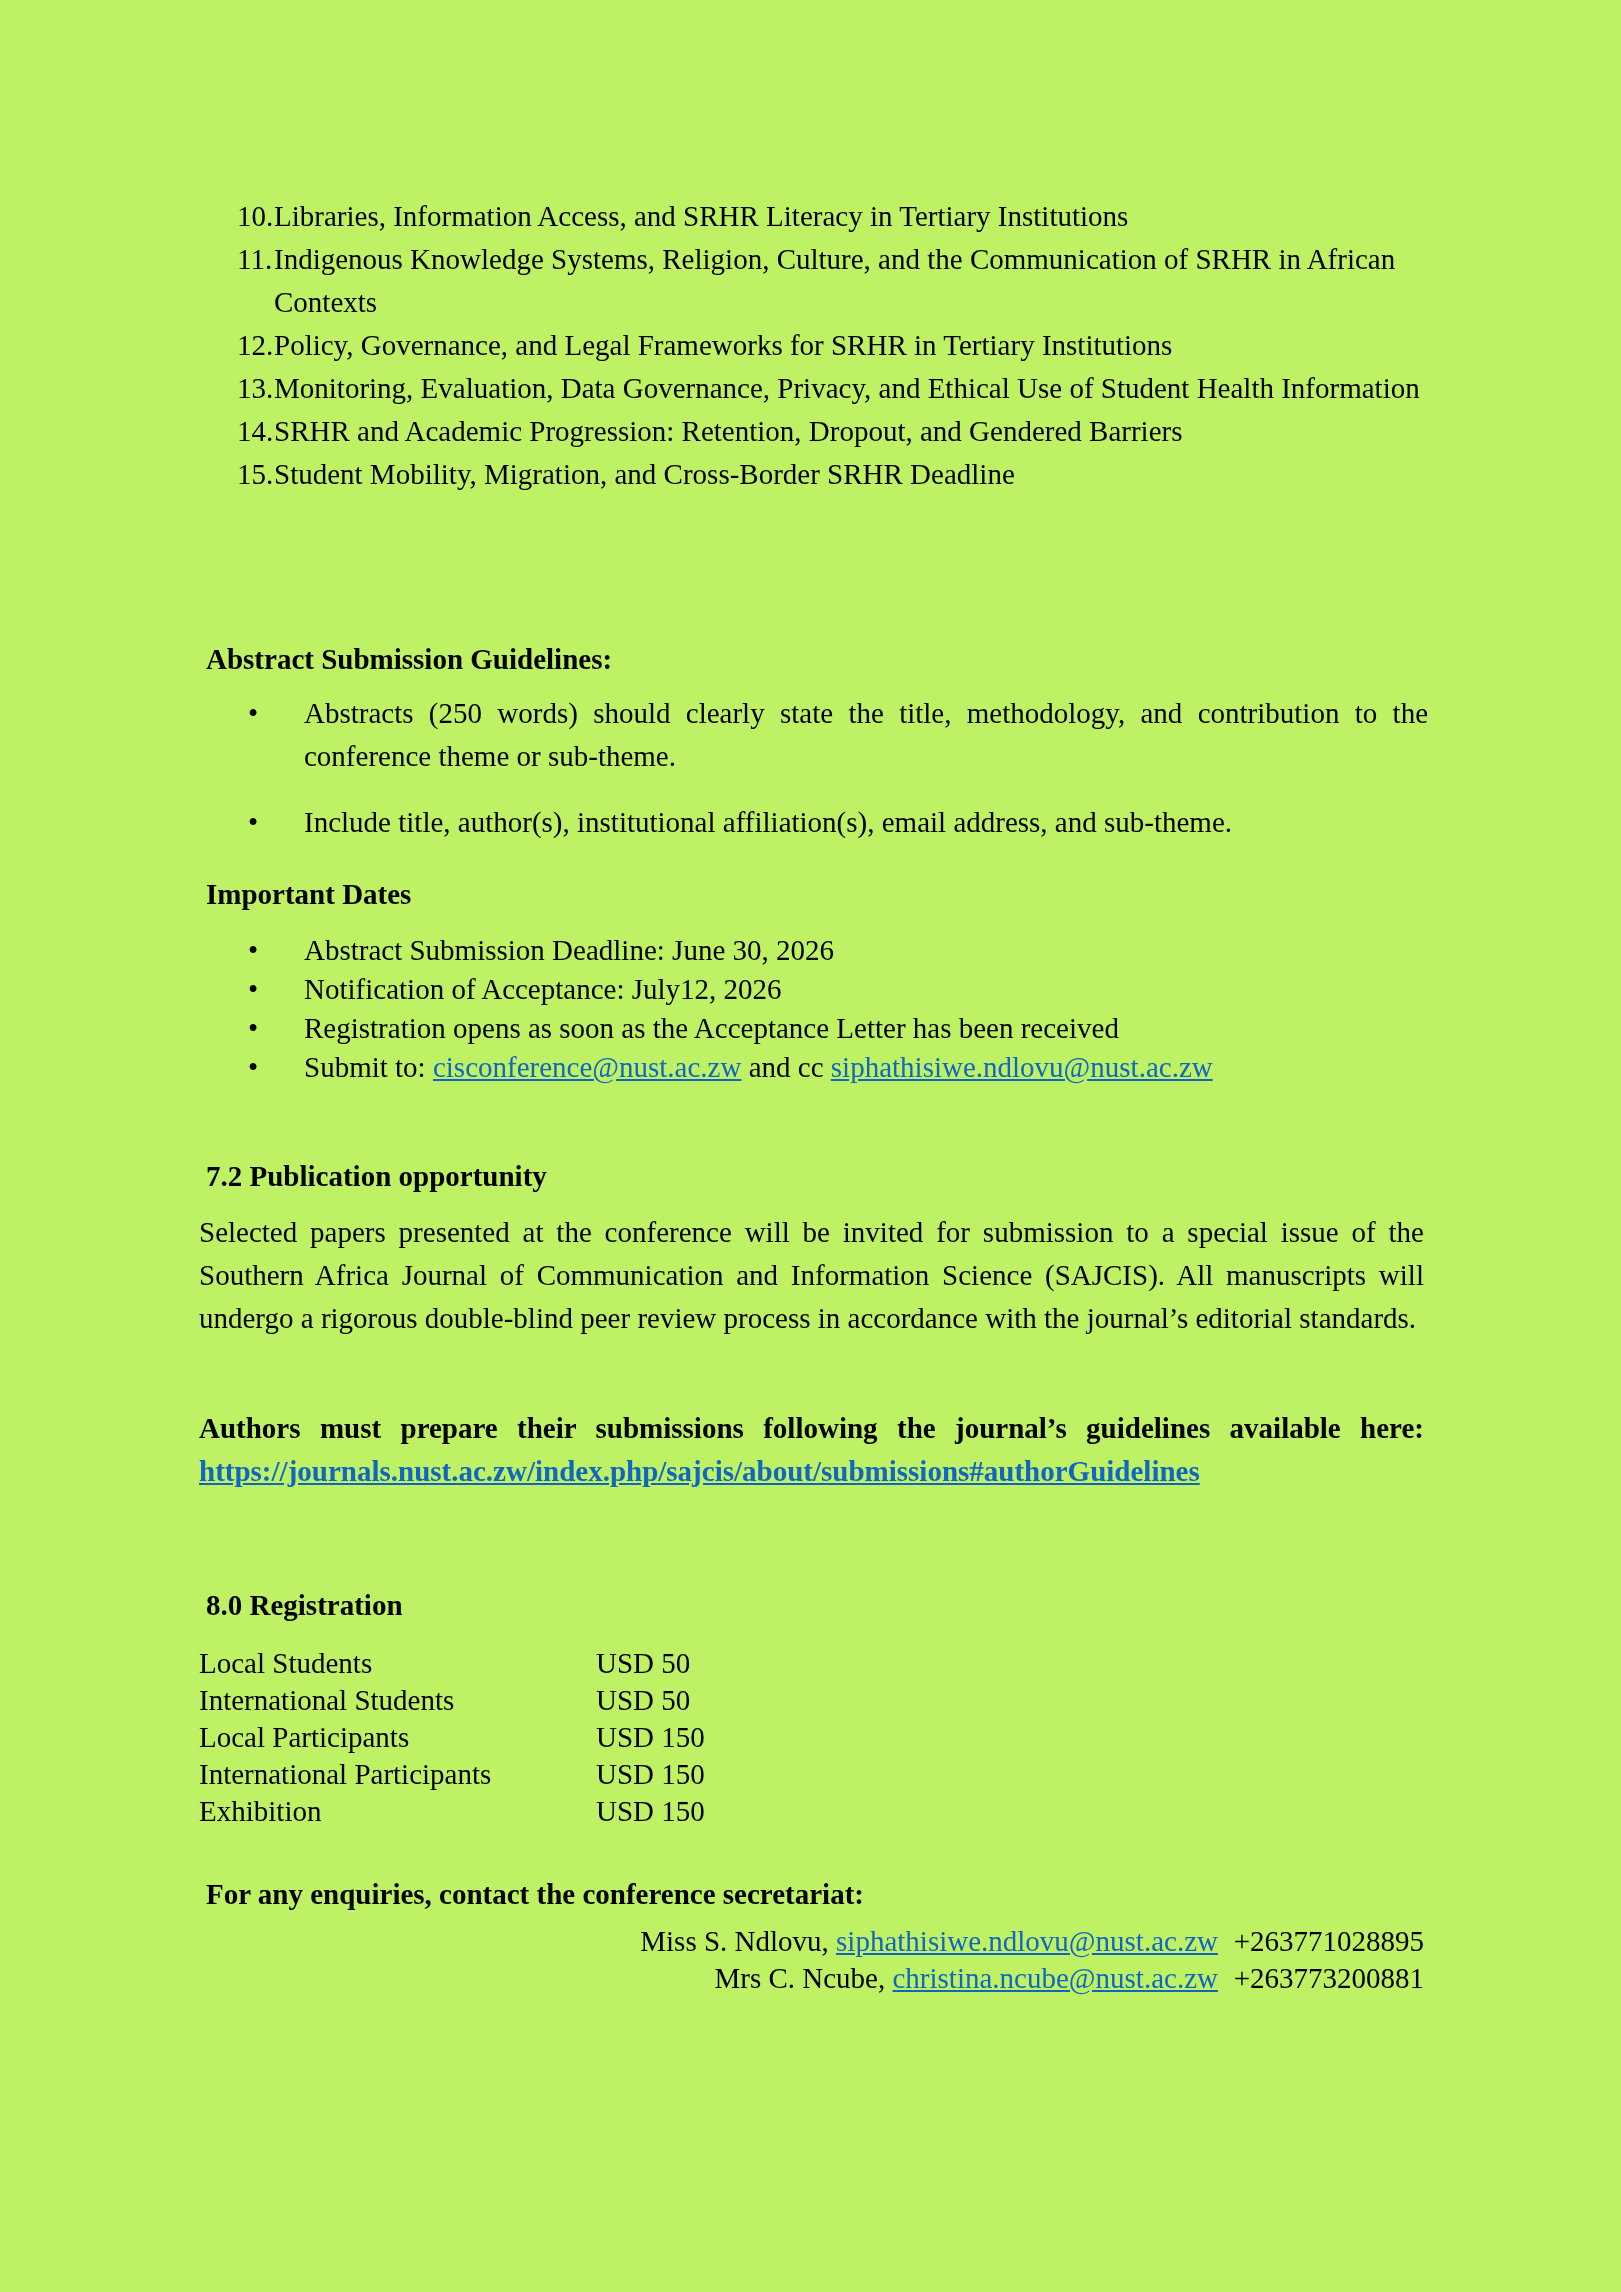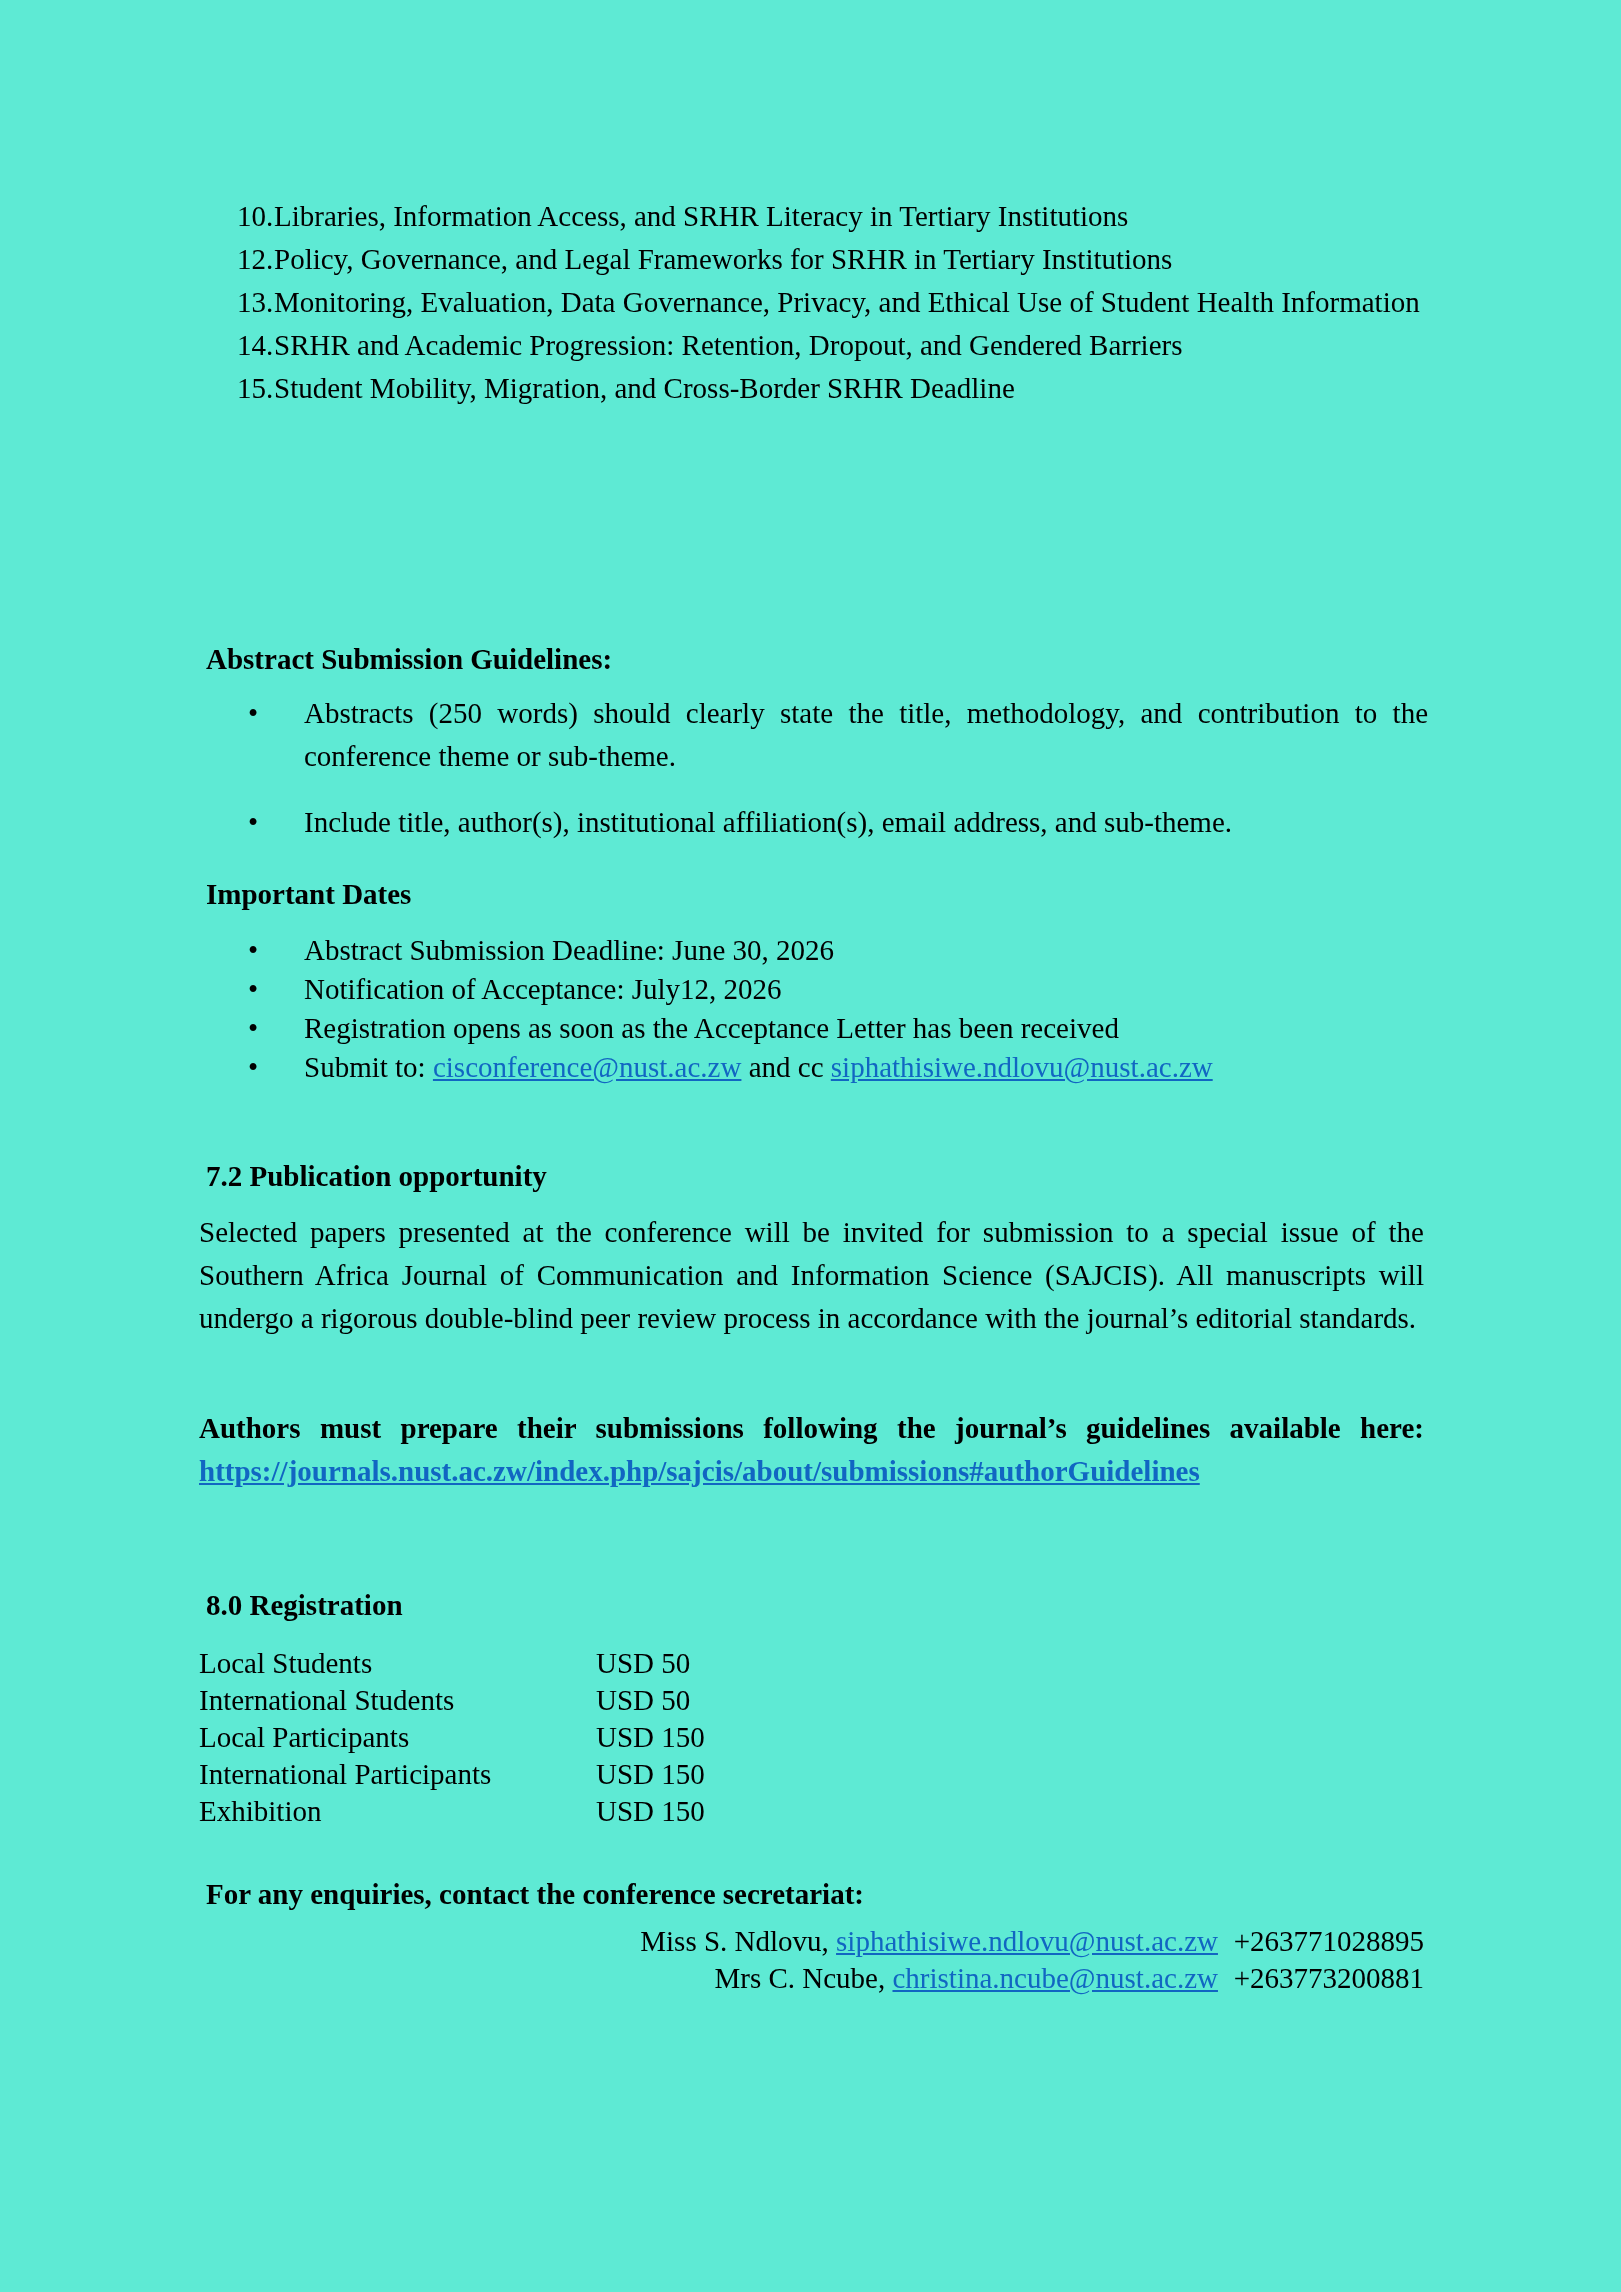--- a/index.html
+++ b/index.html
@@ -1,20 +1,20 @@
 <!DOCTYPE html>
 <html><head>
 <meta charset="utf-8">
 <style>
   html, body { margin: 0; padding: 0; background: #e8e8e8; }
   .page {
     position: relative;
     width: 1621px;
     height: 2293px;
-    background: #5eead4;
+    background: #bef264;
     color: #000000;
     font-family: "Liberation Serif", "DejaVu Serif", serif;
     font-size: 29px;
     line-height: 43px;
     overflow: hidden;
   }
   .sec { position: absolute; }
   h2.doc-heading {
     margin: 7px;
     font-size: 29px;
@@ -58,20 +58,24 @@
 </style>
 </head>
 <body>
 
 <div class="page">
 
   <div class="sec" id="subthemes">
     <div class="num-item">
       <span class="num">10.</span>
       <span class="txt">Libraries, Information Access, and SRHR Literacy in Tertiary Institutions</span>
+    </div>
+    <div class="num-item">
+      <span class="num">11.</span>
+      <span class="txt">Indigenous Knowledge Systems, Religion, Culture, and the Communication of SRHR in African Contexts</span>
     </div>
     <div class="num-item">
       <span class="num">12.</span>
       <span class="txt">Policy, Governance, and Legal Frameworks for SRHR in Tertiary Institutions</span>
     </div>
     <div class="num-item">
       <span class="num">13.</span>
       <span class="txt">Monitoring, Evaluation, Data Governance, Privacy, and Ethical Use of Student Health Information</span>
     </div>
     <div class="num-item">

